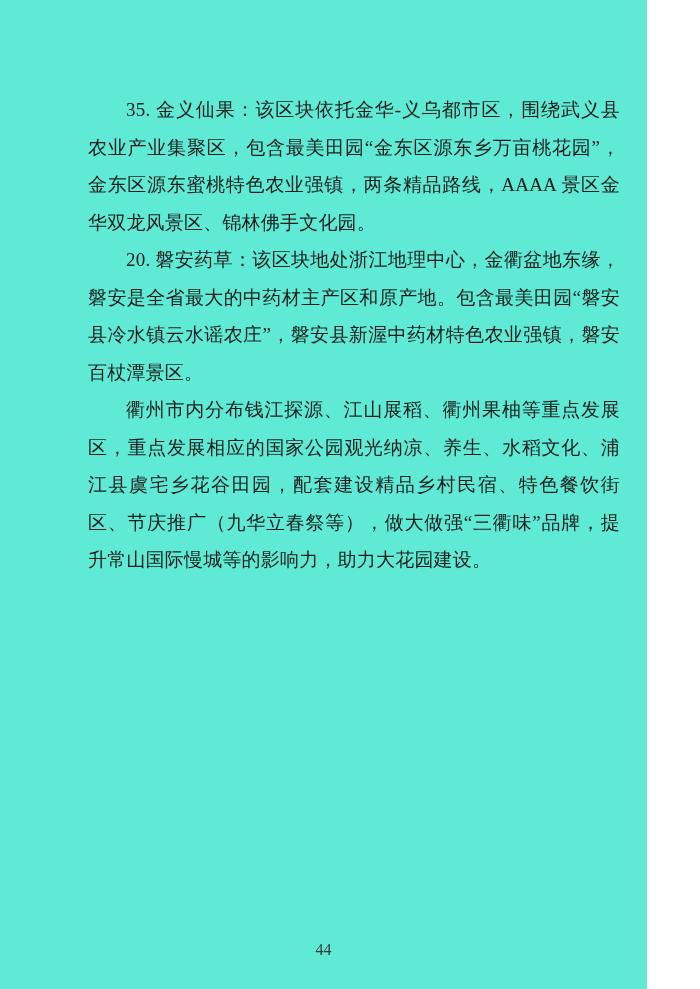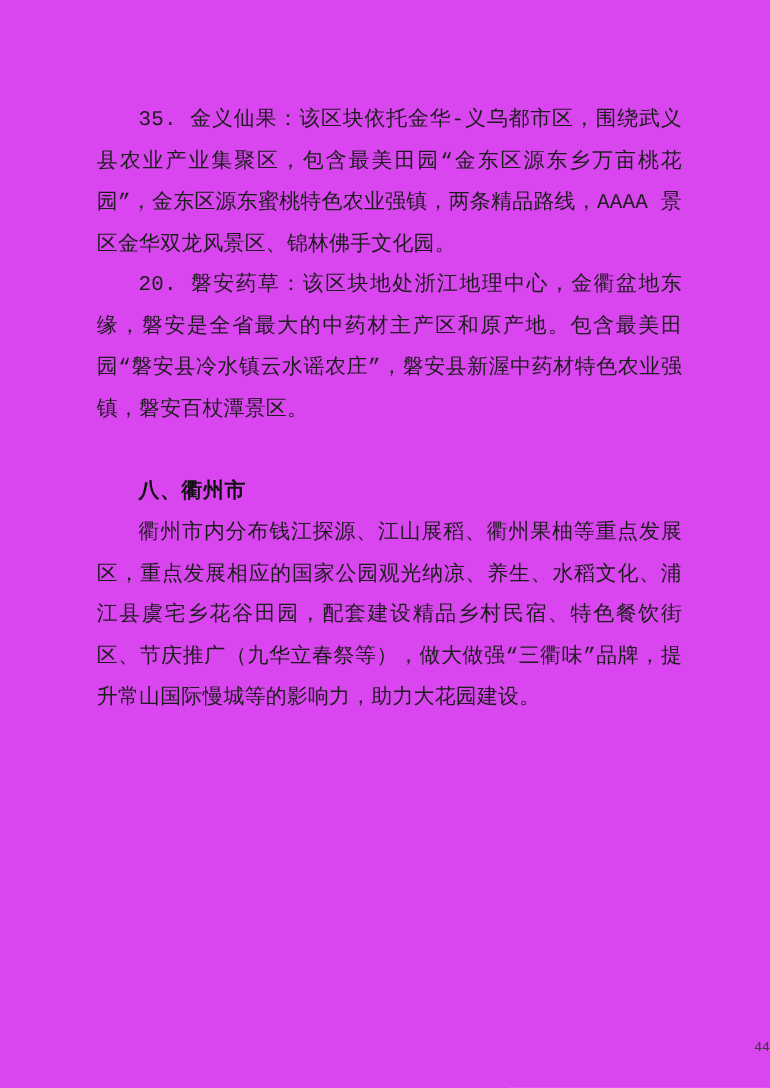--- a/index.html
+++ b/index.html
@@ -2,25 +2,25 @@
 <html><head>
 <meta charset="utf-8">
 <style>
   html, body {
     margin: 0;
     padding: 0;
     background: #ffffff;
   }
   .page {
     position: relative;
-    width: 700px;
+    width: 647px;
     height: 989px;
-    background: #d946ef;
+    background: #5eead4;
     overflow: hidden;
-    font-family: Liberation Mono, monospace;
+    font-family: Liberation Serif, serif;
     color: #1d1d1d;
   }
   .content {
     position: absolute;
     left: 88px;
     top: 91px;
     width: 532px;
   }
   .body-para {
     margin: 0;
@@ -39,29 +39,28 @@
     font-weight: bold;
     text-indent: 2em;
     color: #111111;
     letter-spacing: 0.5px;
   }
   .page-number {
     position: absolute;
     bottom: 30px;
     left: 0;
     width: 100%;
-    text-align: right;
-    font-size: 12px;
+    text-align: center;
+    font-size: 16px;
     color: #3a3a3a;
   }
 </style>
 </head>
 <body>
 
 <div class="page">
   <div class="content">
     <p class="body-para">35. 金义仙果：该区块依托金华-义乌都市区，围绕武义县农业产业集聚区，包含最美田园“金东区源东乡万亩桃花园”，金东区源东蜜桃特色农业强镇，两条精品路线，AAAA 景区金华双龙风景区、锦林佛手文化园。</p>
     <p class="body-para">20. 磐安药草：该区块地处浙江地理中心，金衢盆地东缘，磐安是全省最大的中药材主产区和原产地。包含最美田园“磐安县冷水镇云水谣农庄”，磐安县新渥中药材特色农业强镇，磐安百杖潭景区。</p>
-    <h2 class="section-heading">八、衢州市</h2>
     <p class="body-para">衢州市内分布钱江探源、江山展稻、衢州果柚等重点发展区，重点发展相应的国家公园观光纳凉、养生、水稻文化、浦江县虞宅乡花谷田园，配套建设精品乡村民宿、特色餐饮街区、节庆推广（九华立春祭等），做大做强“三衢味”品牌，提升常山国际慢城等的影响力，助力大花园建设。</p>
   </div>
   <div class="page-number">44</div>
 </div>
 
 </body></html>

